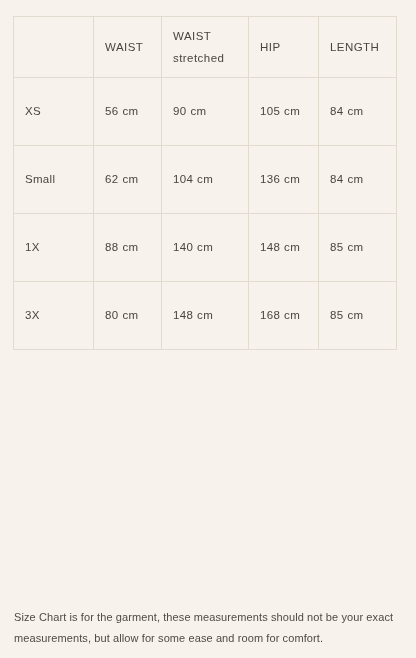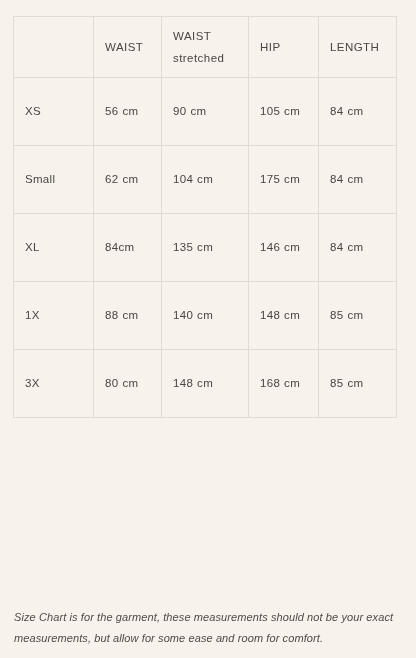--- a/index.html
+++ b/index.html
@@ -61,21 +61,20 @@
   col.c2 { width: 87px; }
   col.c3 { width: 70px; }
   col.c4 { width: 78px; }
 
   .footnote {
     position: absolute;
     left: 14px;
     top: 596px;
     width: 388px;
     font-size: 11px;
-    font-style: italic;
     line-height: 1.95;
     color: #4f4a45;
     letter-spacing: 0.1px;
   }
 </style>
 </head>
 <body>
 
 <div class="page">
 
@@ -101,28 +100,21 @@
         <td>XS</td>
         <td>56 cm</td>
         <td>90 cm</td>
         <td>105 cm</td>
         <td>84 cm</td>
       </tr>
       <tr class="tall">
         <td>Small</td>
         <td>62 cm</td>
         <td>104 cm</td>
-        <td>175 cm</td>
-        <td>84 cm</td>
-      </tr>
-      <tr class="tall">
-        <td>XL</td>
-        <td>84cm</td>
-        <td>135 cm</td>
-        <td>146 cm</td>
+        <td>136 cm</td>
         <td>84 cm</td>
       </tr>
       <tr class="tall">
         <td>1X</td>
         <td>88 cm</td>
         <td>140 cm</td>
         <td>148 cm</td>
         <td>85 cm</td>
       </tr>
       <tr class="tall">

